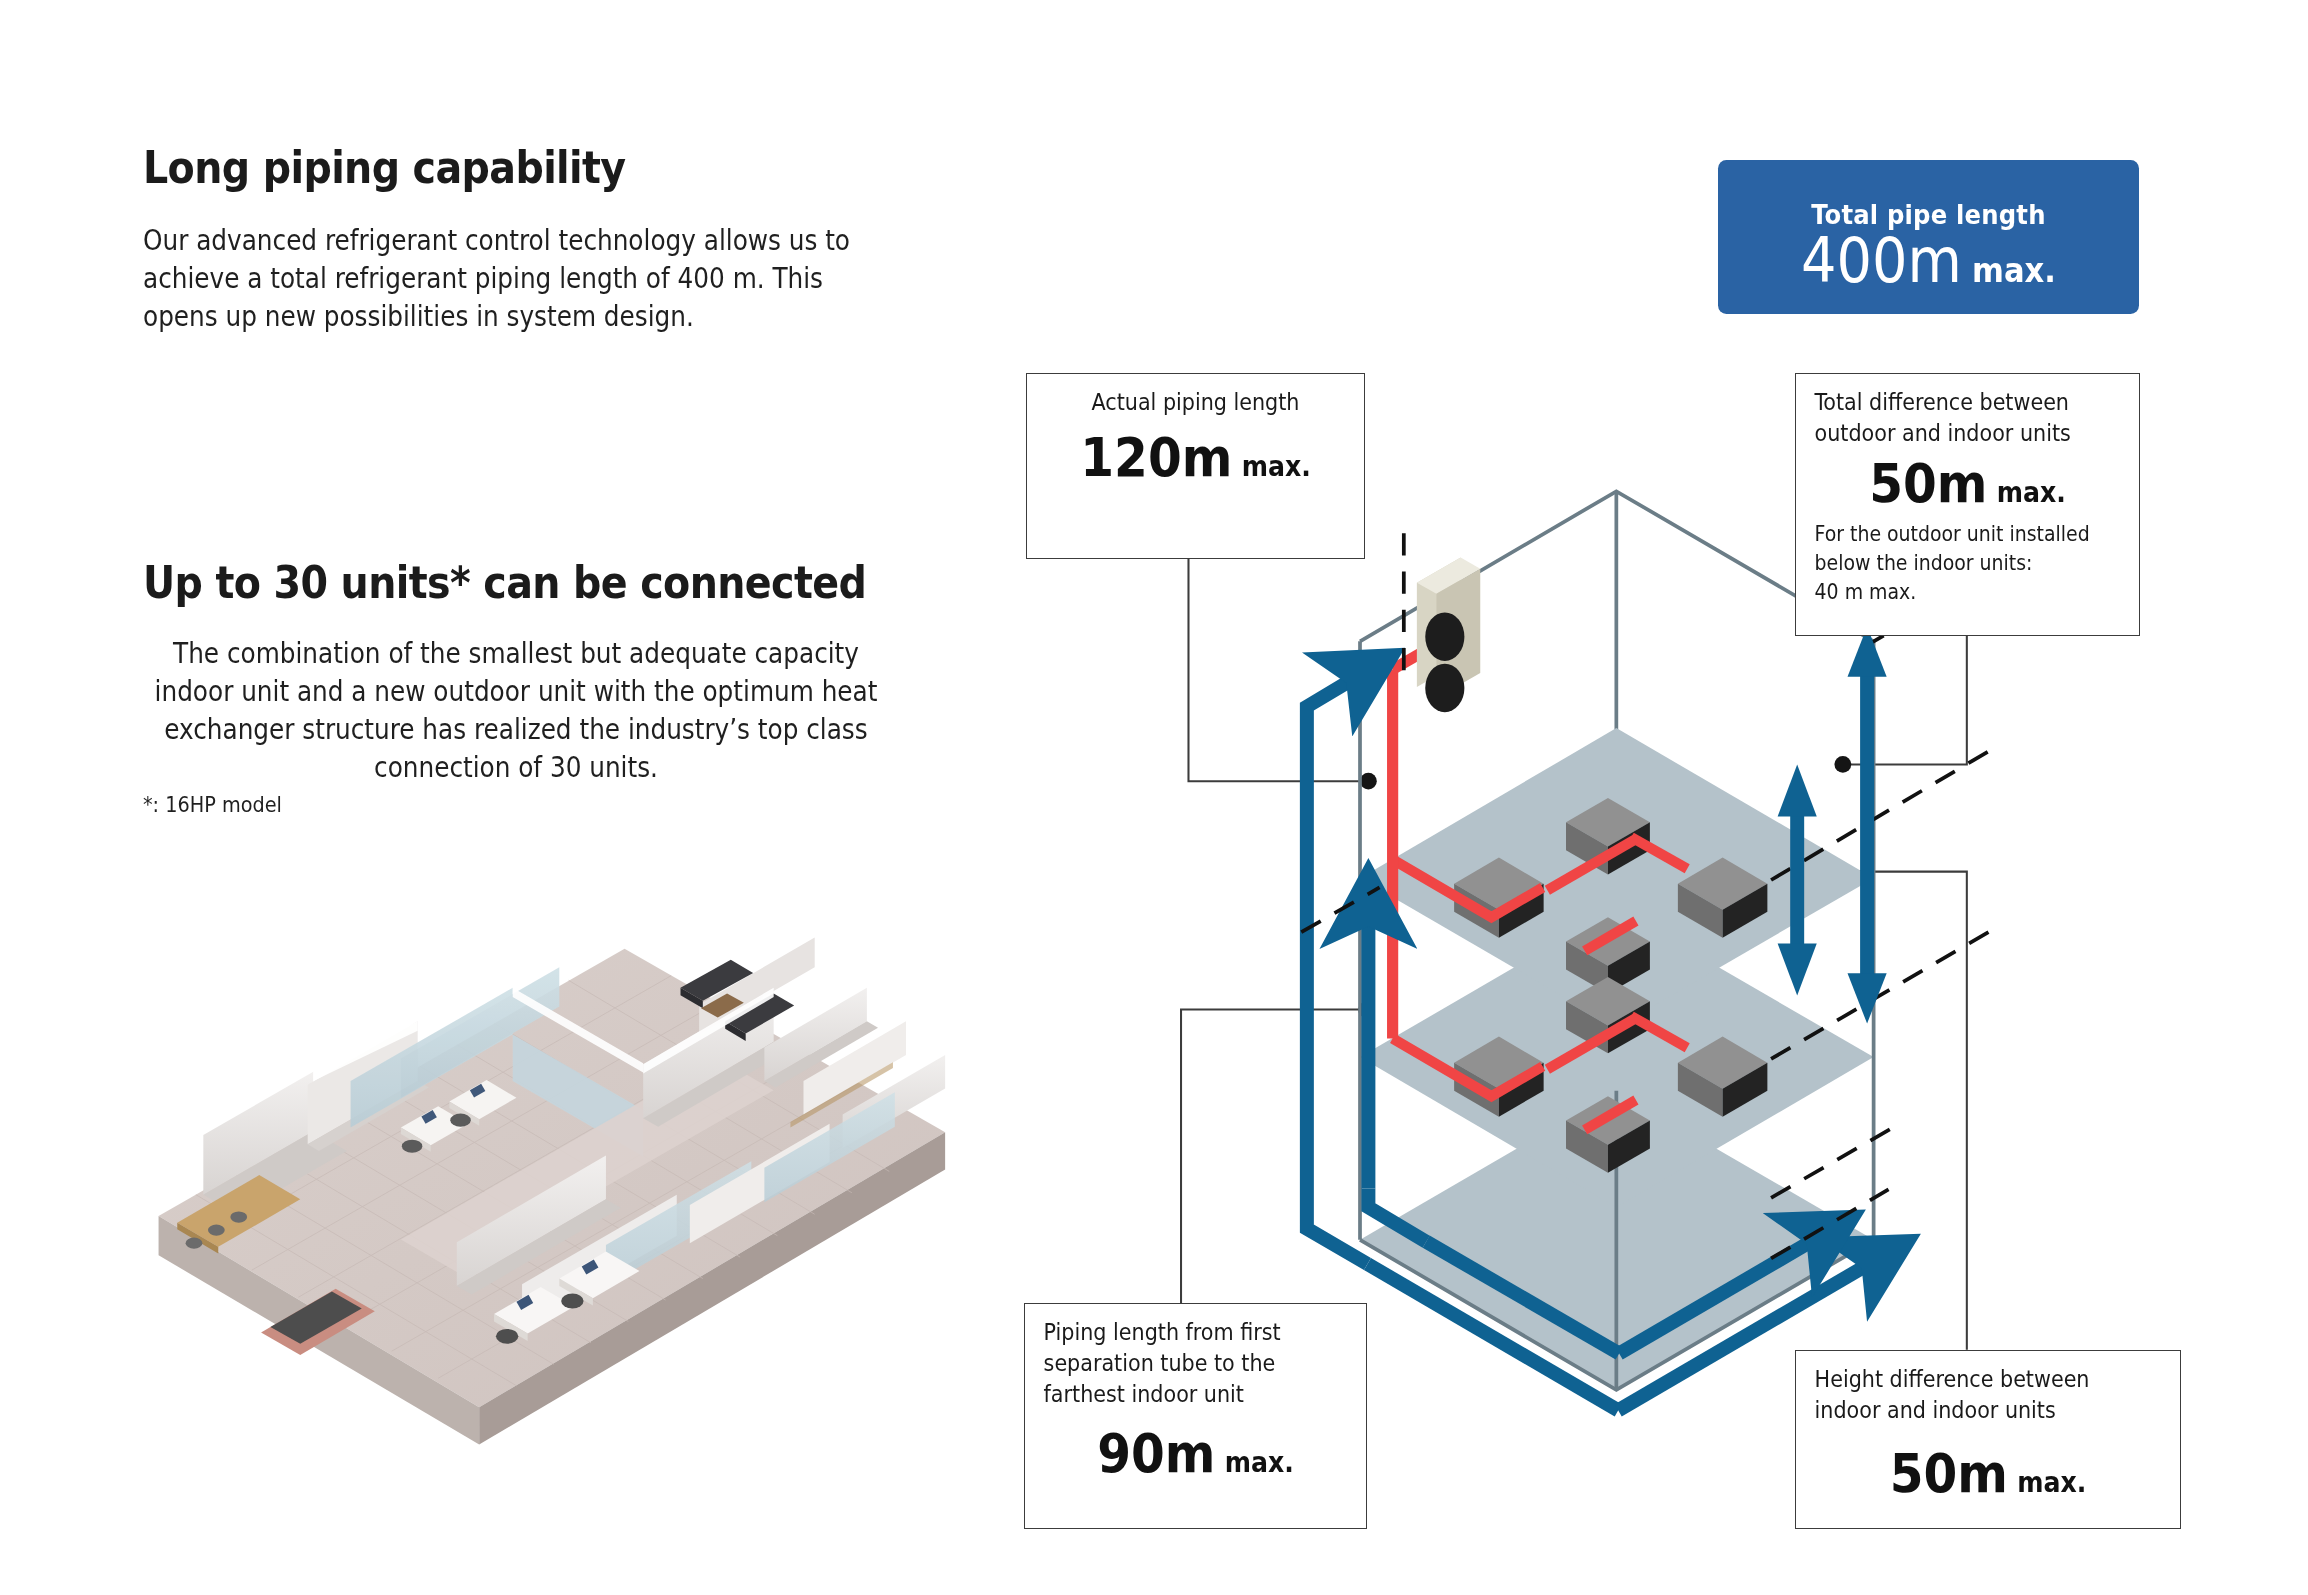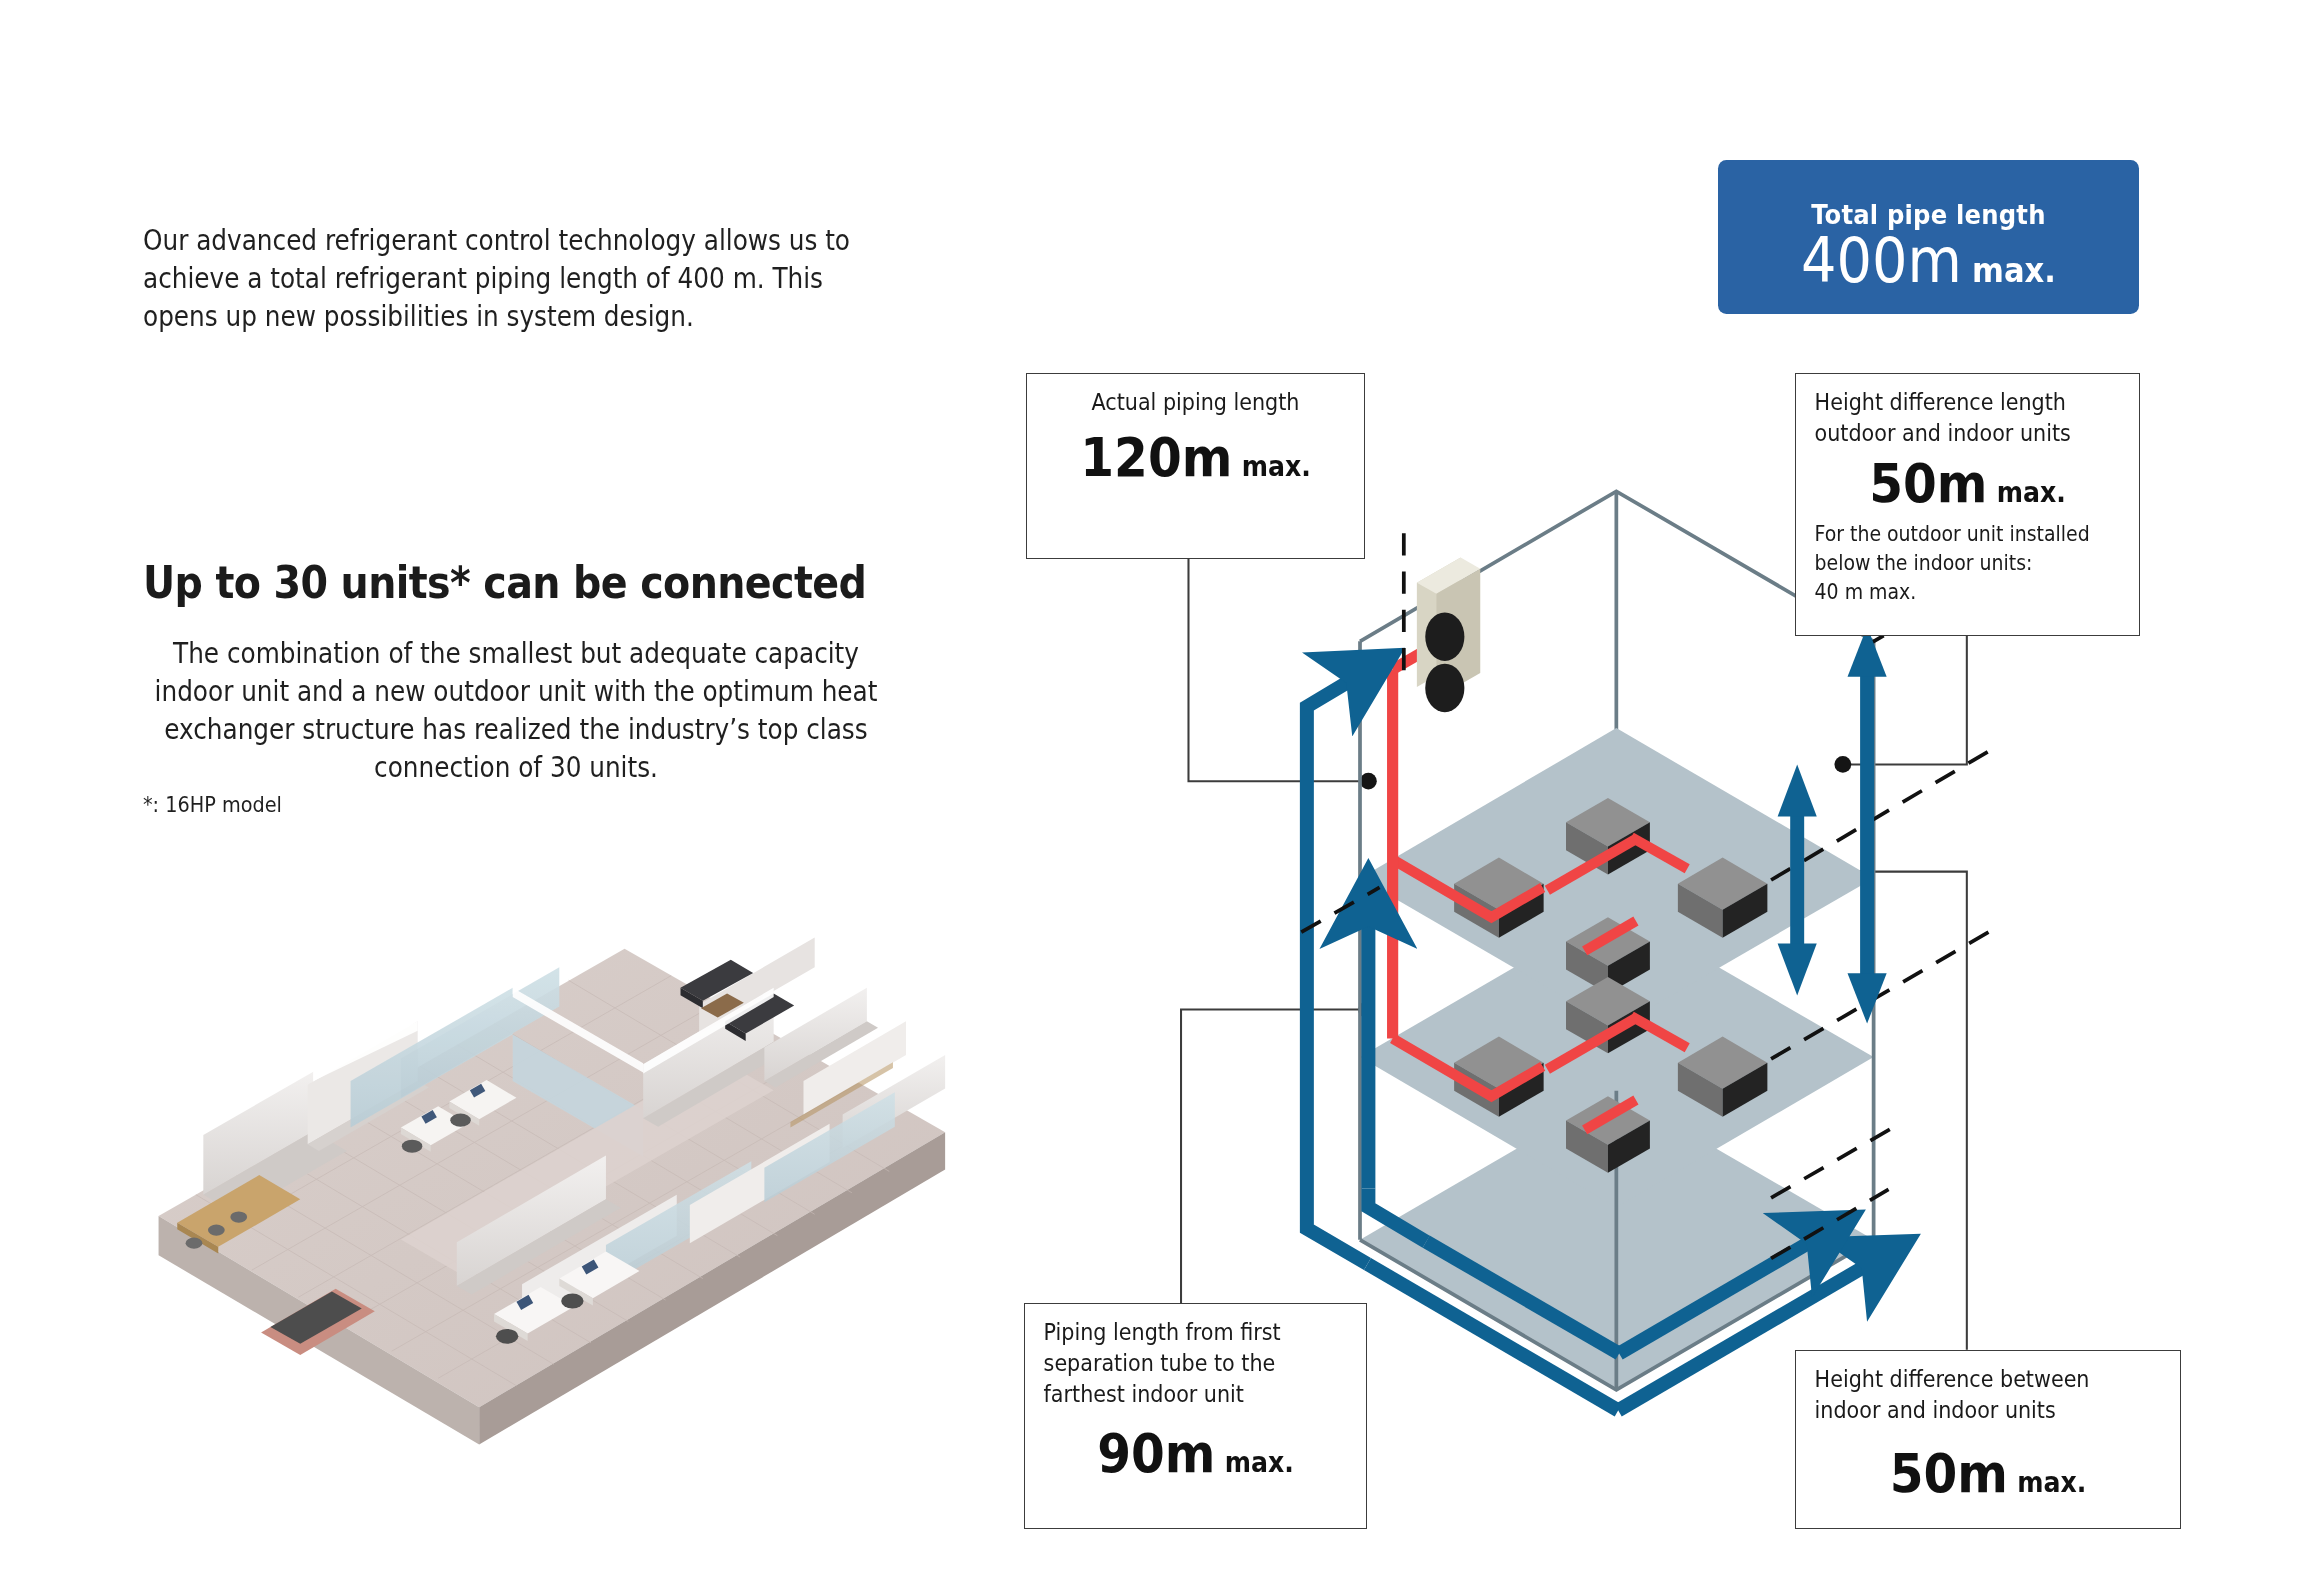--- a/index.html
+++ b/index.html
@@ -107,20 +107,21 @@
   #diagram { position: absolute; left: 0; top: 0; width: 2308px; height: 1595px; }
 
   
   #office { position: absolute; left: 121px; top: 848px; width: 858px; height: 671px; }
 </style>
 </head>
 <body>
 
 <div id="page">
 
+  <div class="lc-title" style="left:143px; top:142px;">Long piping capability</div>
 
   <div class="lc-body" style="left:143px; top:221px; width:757px;">Our advanced refrigerant control technology allows us to achieve a total refrigerant piping length of 400 m. This opens up new possibilities in system design.</div>
 
   <div class="lc-title" style="left:143px; top:557px;">Up to 30 units* can be connected</div>
 
   <div class="lc-body" style="left:143px; top:634px; width:746px;text-align:center;">The combination of the smallest but adequate capacity indoor unit and a new outdoor unit with the optimum heat exchanger structure has realized the industry’s top class connection of 30 units.</div>
 
   <div class="lc-note" style="left:143px; top:792px;">*: 16HP model</div>
 
   <svg id="office" viewBox="0 0 920 720">
@@ -431,21 +432,21 @@
 
   <div class="callout" id="co-actual">
     <div class="ttl ctr">Actual piping length</div>
     <div class="val">
       <span class="num">120m</span>
       <span class="mx">max.</span>
     </div>
   </div>
 
   <div class="callout" id="co-hd-outdoor">
-    <div class="ttl">Height difference length outdoor and indoor units</div>
+    <div class="ttl">Total difference between outdoor and indoor units</div>
     <div class="val">
       <span class="num">50m</span>
       <span class="mx">max.</span>
     </div>
     <div class="sub" style="white-space:pre-line;">For the outdoor unit installed below the indoor units:
 40 m max.</div>
   </div>
 
   <div class="callout" id="co-first">
     <div class="ttl">Piping length from first separation tube to the farthest indoor unit</div>

